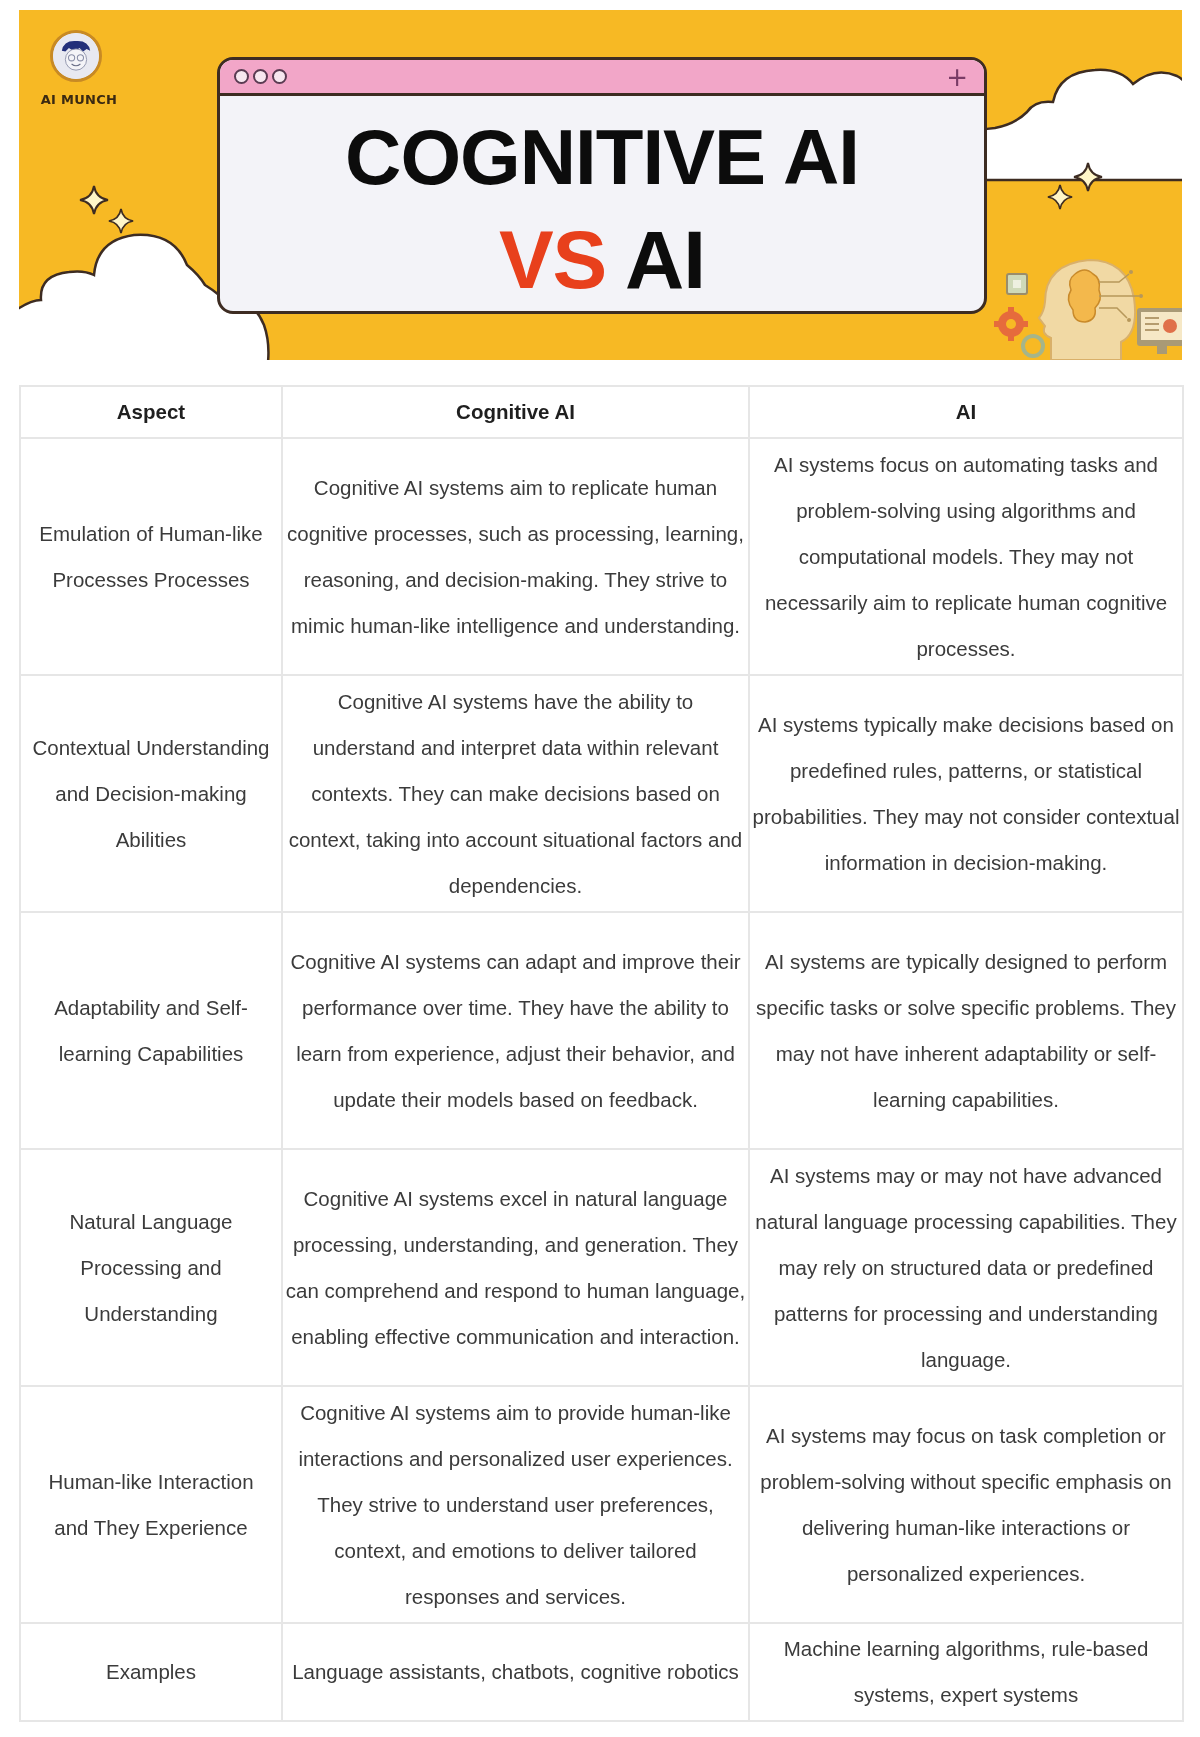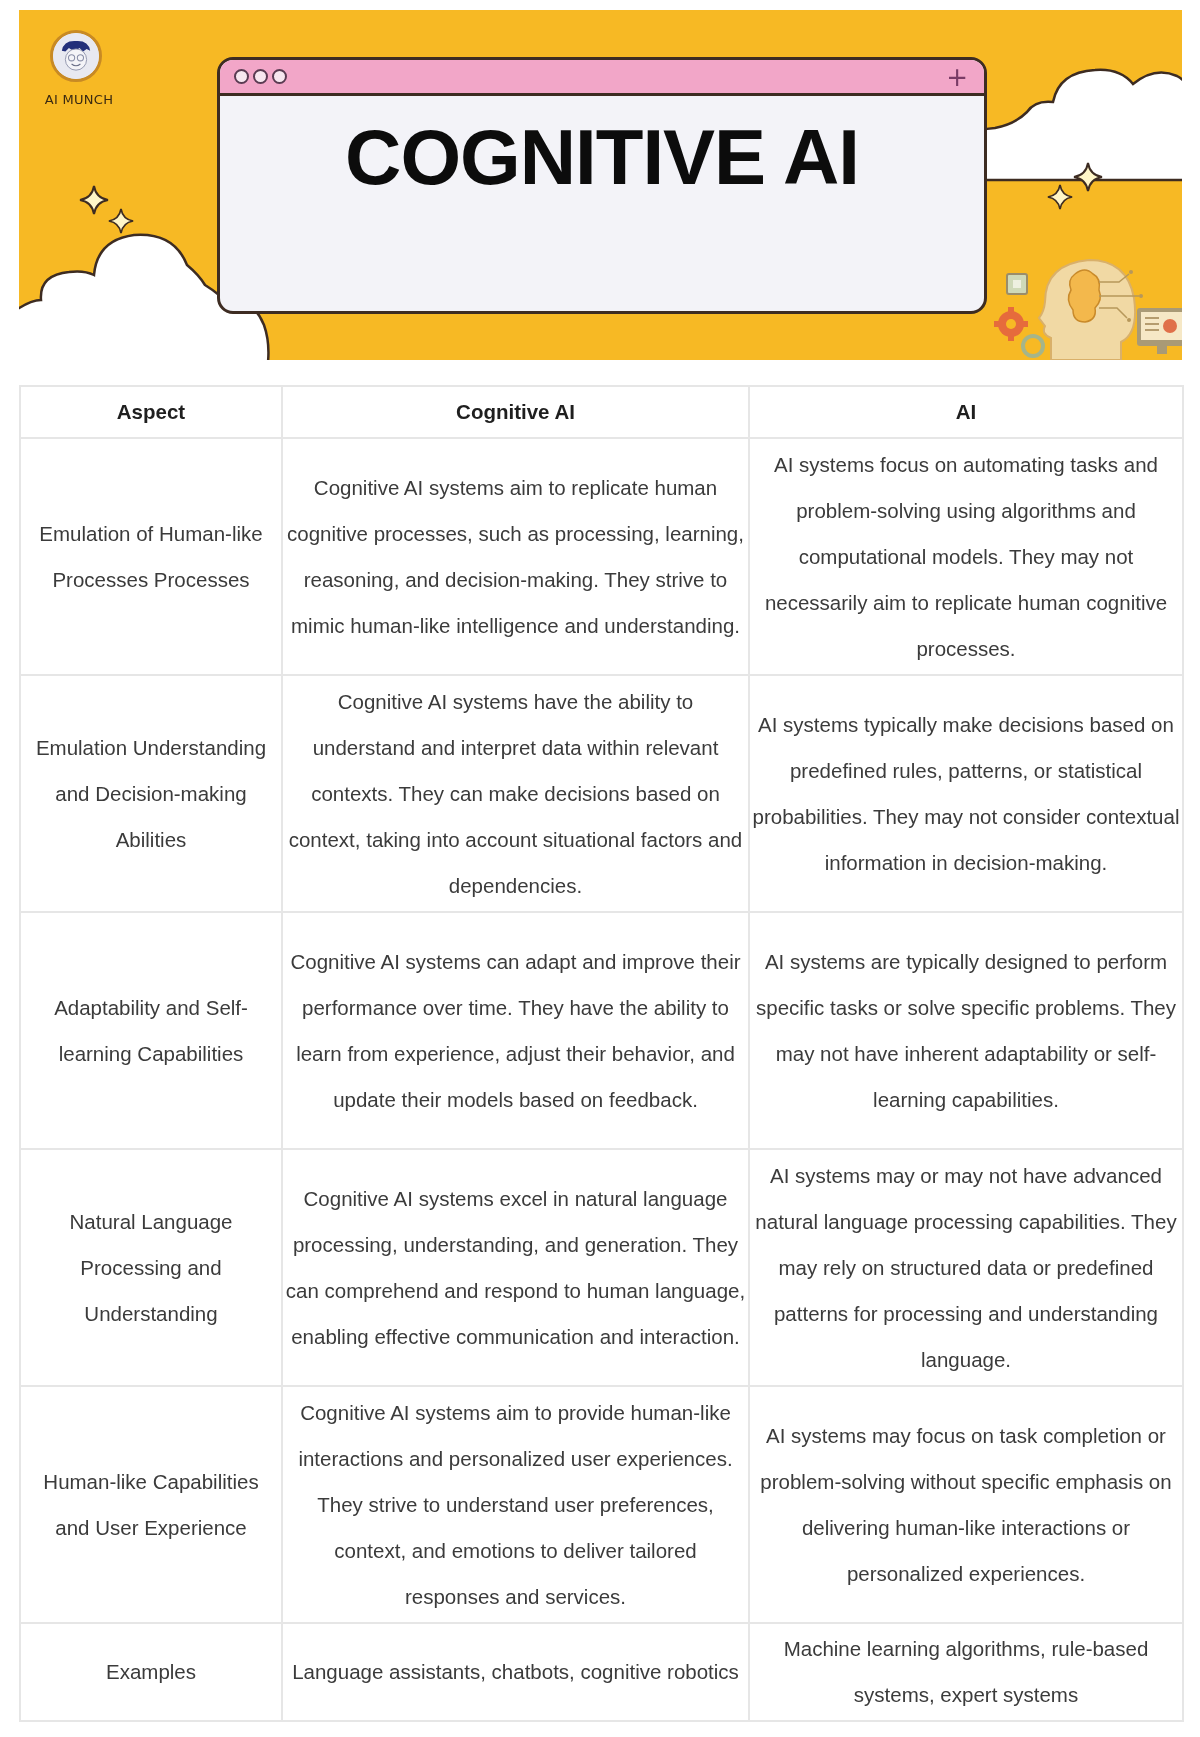--- a/index.html
+++ b/index.html
@@ -12,21 +12,21 @@
     background: #F7B924; overflow: hidden;
   }
   .logo {
     position: absolute; left: 31px; top: 20px; width: 52px; height: 52px;
     border-radius: 50%; background: #e9eaf2; border: 3px solid #c88a24;
     overflow: hidden;
   }
   .logo svg { width: 100%; height: 100%; display: block; }
   .brand {
     position: absolute; left: 18px; top: 82px; width: 84px; text-align: center;
-    font-family: "DejaVu Sans", sans-serif; font-weight: normal; font-size: 13px;
+    font-family: "DejaVu Sans", sans-serif; font-weight: bold; font-size: 13px;
     color: #3b2a12; letter-spacing: 0.3px;
   }
   .deco { position: absolute; }
   .cloud-left { left: -10px; top: 210px; width: 270px; height: 150px; }
   .cloud-right { left: 936px; top: 52px; width: 240px; height: 122px; }
   .sparkle { width: 30px; height: 30px; }
 
   .window {
     position: absolute; left: 198px; top: 47px; width: 770px; height: 257px;
     background: #F3F3F8; border: 3px solid #3d2c22; border-radius: 16px; overflow: hidden;
@@ -108,20 +108,24 @@
   </svg>
 
   <div class="window">
     <div class="window-bar">
       <span class="dot"></span>
       <span class="dot"></span>
       <span class="dot"></span>
       <span class="plus">+</span>
     </div>
     <div class="title-1">COGNITIVE AI</div>
+    <div class="title-2">
+      <span class="vs">VS</span>
+      <span>AI</span>
+    </div>
   </div>
 
   <svg class="illus" viewBox="0 0 200 122">
 
     <rect x="18" y="36" width="20" height="20" rx="2" fill="#cfd9b8" stroke="#9a8d6a" stroke-width="2"></rect>
     <rect x="24" y="42" width="8" height="8" fill="#eef0e0"></rect>
 
     <circle cx="22" cy="86" r="13" fill="#E66B3C"></circle>
     <circle cx="22" cy="86" r="5" fill="#F7B924"></circle>
     <g fill="#E66B3C">
@@ -165,36 +169,36 @@
         <th>AI</th>
       </tr>
     </thead>
     <tbody>
       <tr>
         <td class="aspect">Emulation of Human-like Processes Processes</td>
         <td>Cognitive AI systems aim to replicate human cognitive processes, such as processing, learning, reasoning, and decision-making. They strive to mimic human-like intelligence and understanding.</td>
         <td>AI systems focus on automating tasks and problem-solving using algorithms and computational models. They may not necessarily aim to replicate human cognitive processes.</td>
       </tr>
       <tr>
-        <td class="aspect">Emulation Understanding and Decision-making Abilities</td>
+        <td class="aspect">Contextual Understanding and Decision-making Abilities</td>
         <td>Cognitive AI systems have the ability to understand and interpret data within relevant contexts. They can make decisions based on context, taking into account situational factors and dependencies.</td>
         <td>AI systems typically make decisions based on predefined rules, patterns, or statistical probabilities. They may not consider contextual information in decision-making.</td>
       </tr>
       <tr>
         <td class="aspect">Adaptability and Self-learning Capabilities</td>
         <td>Cognitive AI systems can adapt and improve their performance over time. They have the ability to learn from experience, adjust their behavior, and update their models based on feedback.</td>
         <td>AI systems are typically designed to perform specific tasks or solve specific problems. They may not have inherent adaptability or self-learning capabilities.</td>
       </tr>
       <tr>
         <td class="aspect">Natural Language Processing and Understanding</td>
         <td>Cognitive AI systems excel in natural language processing, understanding, and generation. They can comprehend and respond to human language, enabling effective communication and interaction.</td>
         <td>AI systems may or may not have advanced natural language processing capabilities. They may rely on structured data or predefined patterns for processing and understanding language.</td>
       </tr>
       <tr>
-        <td class="aspect">Human-like Capabilities and User Experience</td>
+        <td class="aspect">Human-like Interaction and They Experience</td>
         <td>Cognitive AI systems aim to provide human-like interactions and personalized user experiences. They strive to understand user preferences, context, and emotions to deliver tailored responses and services.</td>
         <td>AI systems may focus on task completion or problem-solving without specific emphasis on delivering human-like interactions or personalized experiences.</td>
       </tr>
       <tr class="last">
         <td class="aspect">Examples</td>
         <td>Language assistants, chatbots, cognitive robotics</td>
         <td>Machine learning algorithms, rule-based systems, expert systems</td>
       </tr>
     </tbody>
   </table>

